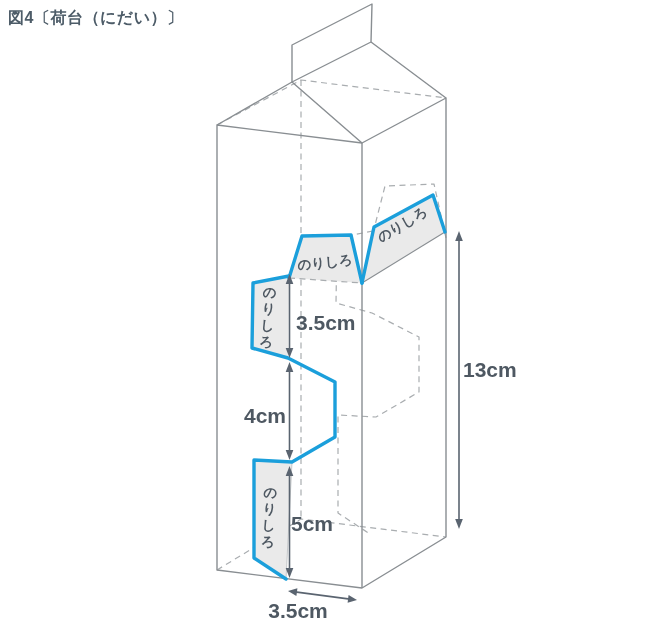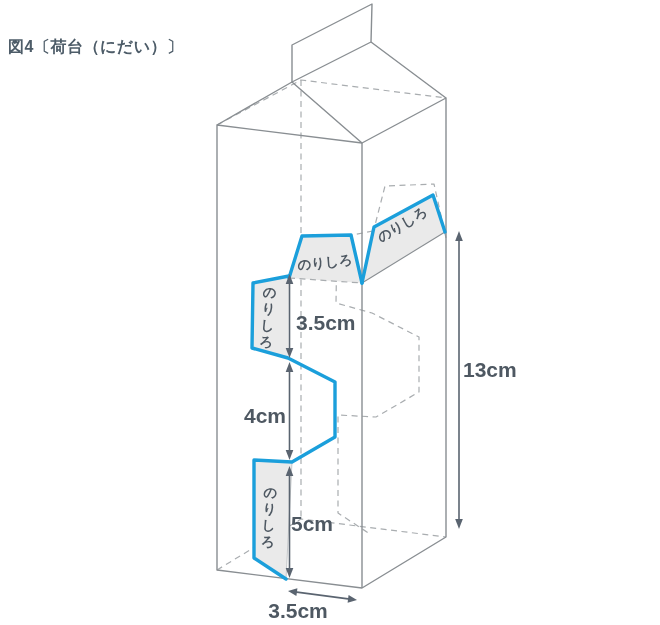--- a/index.html
+++ b/index.html
@@ -1,19 +1,19 @@
 <!DOCTYPE html>
 <html style="--cut: #1b9fdb; --flap_fill: #eaeaea; --edge: #898e92; --hidden: #a9adb0; --dim: #5a6470; --label: #4e5862; --title: #4d5c68;"><head>
 <meta charset="utf-8">
 <style>
   html,body{margin:0;padding:0;background:#fff;}
   #stage{position:relative;width:660px;height:625px;background:#fff;overflow:hidden;
          font-family:"Liberation Sans",sans-serif;}
   .fig-title{position:absolute;left:8px;top:8px;font-size:16px;font-weight:bold;
-             color:var(--title);letter-spacing:0.5px;white-space:nowrap;margin-top:29px;}
+             color:var(--title);letter-spacing:0.5px;white-space:nowrap;}
   svg{position:absolute;left:0;top:0;}
   .edge{stroke:var(--edge);stroke-width:1.4;fill:none;stroke-linejoin:round;}
   .hidden{stroke:var(--hidden);stroke-width:1.2;fill:none;stroke-dasharray:6 4.5;stroke-linejoin:round;}
   .flap{fill:var(--flap_fill);stroke:none;}
   .fold{stroke:var(--edge);stroke-width:1.1;fill:none;}
   .fold-light{stroke:#c6c9cb;stroke-width:1;fill:none;}
   .cut{stroke:var(--cut);stroke-width:3.4;fill:none;stroke-linejoin:round;stroke-linecap:round;}
   .dim-line{stroke:var(--dim);stroke-width:1.6;fill:none;}
   .dim-head{fill:var(--dim);stroke:none;}
   .dim-text{fill:var(--label);font-family:"Liberation Sans",sans-serif;

